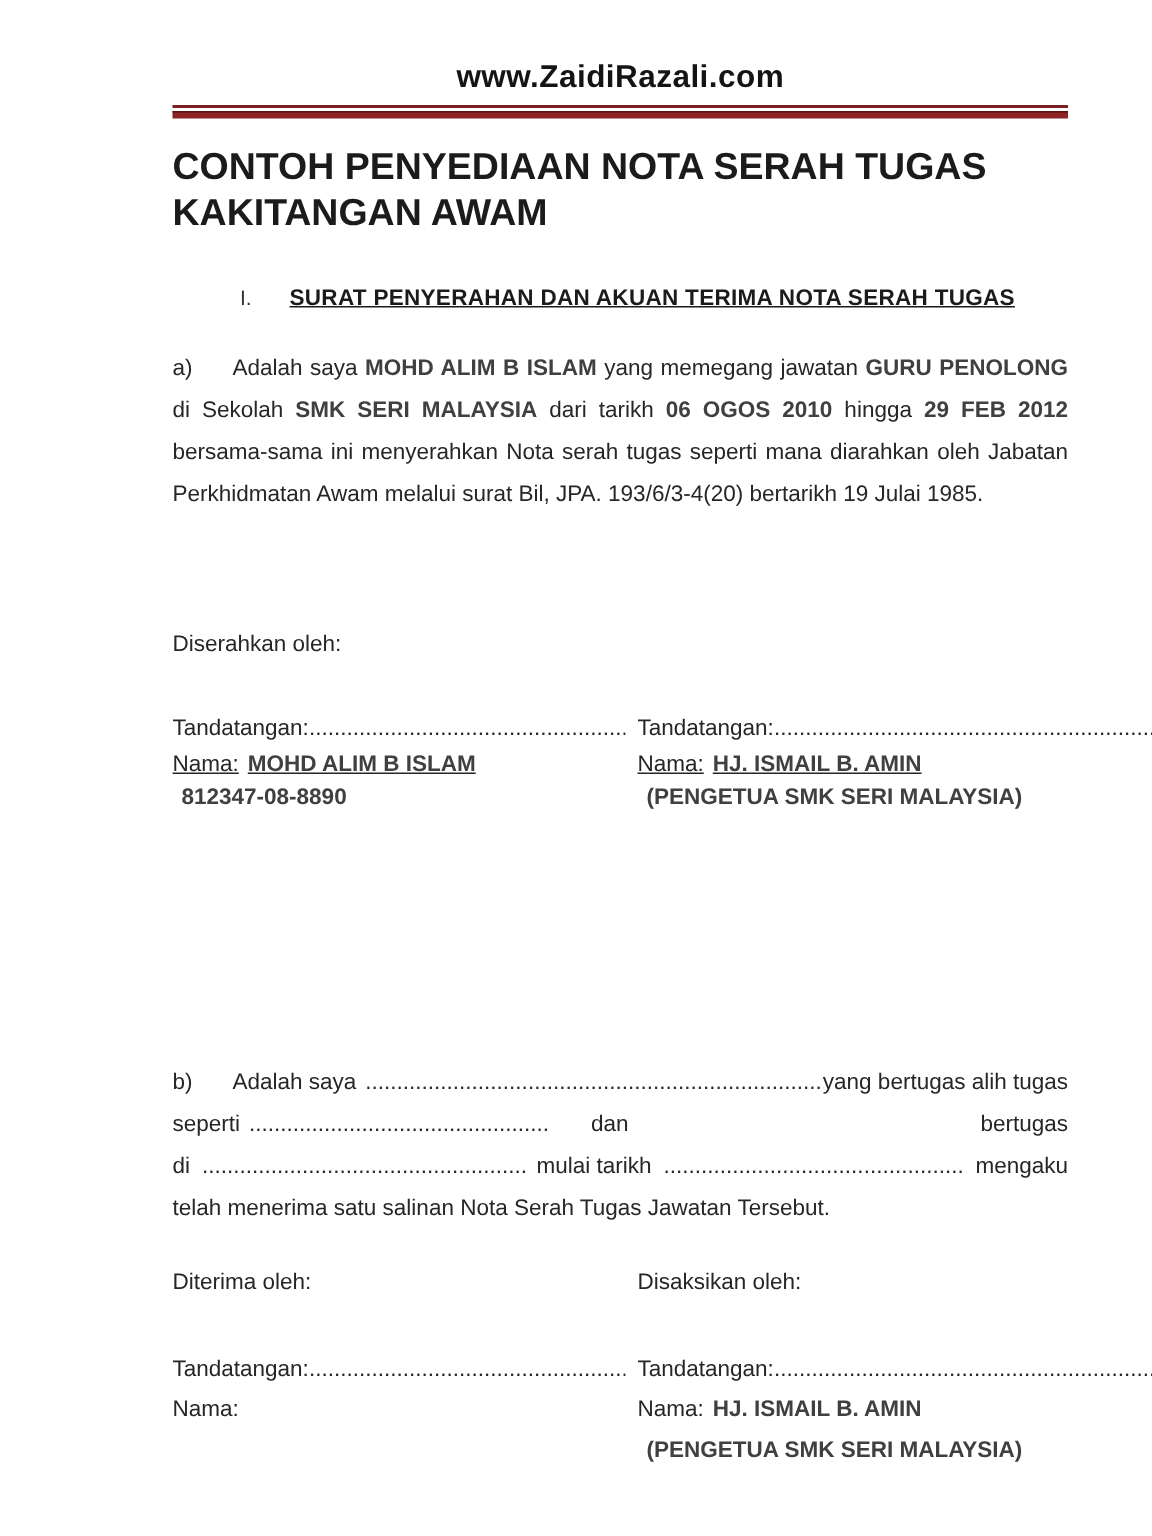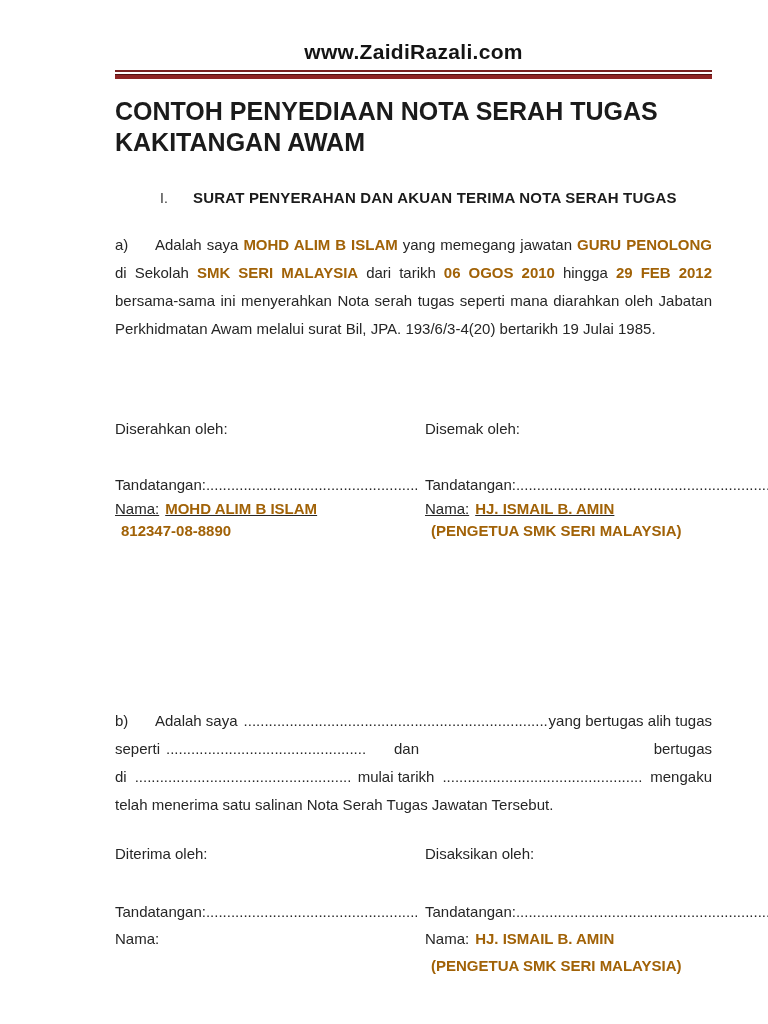--- a/index.html
+++ b/index.html
@@ -37,30 +37,30 @@
 
   .section-heading {
     margin-top:30px;
     padding-left:45px;
     display:flex;
     align-items:baseline;
     font-size:15px;
     line-height:20px;
   }
   .sec-num  { width:33px; font-size:14px; color:#333; }
-  .sec-text { font-weight:bold; letter-spacing:0.2px; color:#1b1b1b; }
+  .sec-text { font-weight:bold; letter-spacing:0.2px; color:#1b1b1b;text-decoration:underline; }
 
   .para-a {
     margin-top:23px;
     font-size:15px;
     line-height:28px;
     text-align:justify;
   }
   .pa-label { display:inline-block; width:40px; }
-  .para-a b, .sig-block b { color:#a16207; }
+  .para-a b, .sig-block b { color:#404040; }
 
   .sig-block { font-size:15px; line-height:20px; }
   .block1 { margin-top:76px; }
   .block2 { margin-top:25px; }
   .cols { display:flex; }
   .col-l { width:302px; margin-right:8px; }
   .col-r { flex:1; }
   .sigrow { margin-top:36px; }
   .b2-sigrow { margin-top:38px; }
   .namerow { margin-top:4px;text-decoration:underline; }
@@ -108,21 +108,20 @@
   <div class="section-heading">
     <span class="sec-num">I.</span>
     <span class="sec-text">SURAT PENYERAHAN DAN AKUAN TERIMA NOTA SERAH TUGAS</span>
   </div>
 
   <p class="para-a"><span class="pa-label">a)</span><span>Adalah saya </span><b>MOHD ALIM B ISLAM</b><span> yang memegang jawatan </span><b>GURU PENOLONG</b><span> di Sekolah </span><b>SMK SERI MALAYSIA</b><span>  dari tarikh </span><b>06 OGOS 2010</b><span> hingga </span><b>29 FEB 2012</b><span> bersama-sama ini menyerahkan Nota serah tugas seperti mana diarahkan oleh Jabatan Perkhidmatan Awam melalui surat Bil, JPA. 193/6/3-4(20) bertarikh 19 Julai 1985.</span></p>
 
   <div class="sig-block block1">
     <div class="cols">
       <div class="col-l lbl">Diserahkan oleh:</div>
-      <div class="col-r lbl">Disemak oleh:</div>
     </div>
     <div class="cols sigrow">
       <div class="col-l sig-line">
         <span class="lbl">Tandatangan:</span>
         <span class="dots">........................................................................................................................................................</span>
       </div>
       <div class="col-r sig-line">
         <span class="lbl">Tandatangan:</span>
         <span class="dots">........................................................................................................................................................</span>
       </div>

